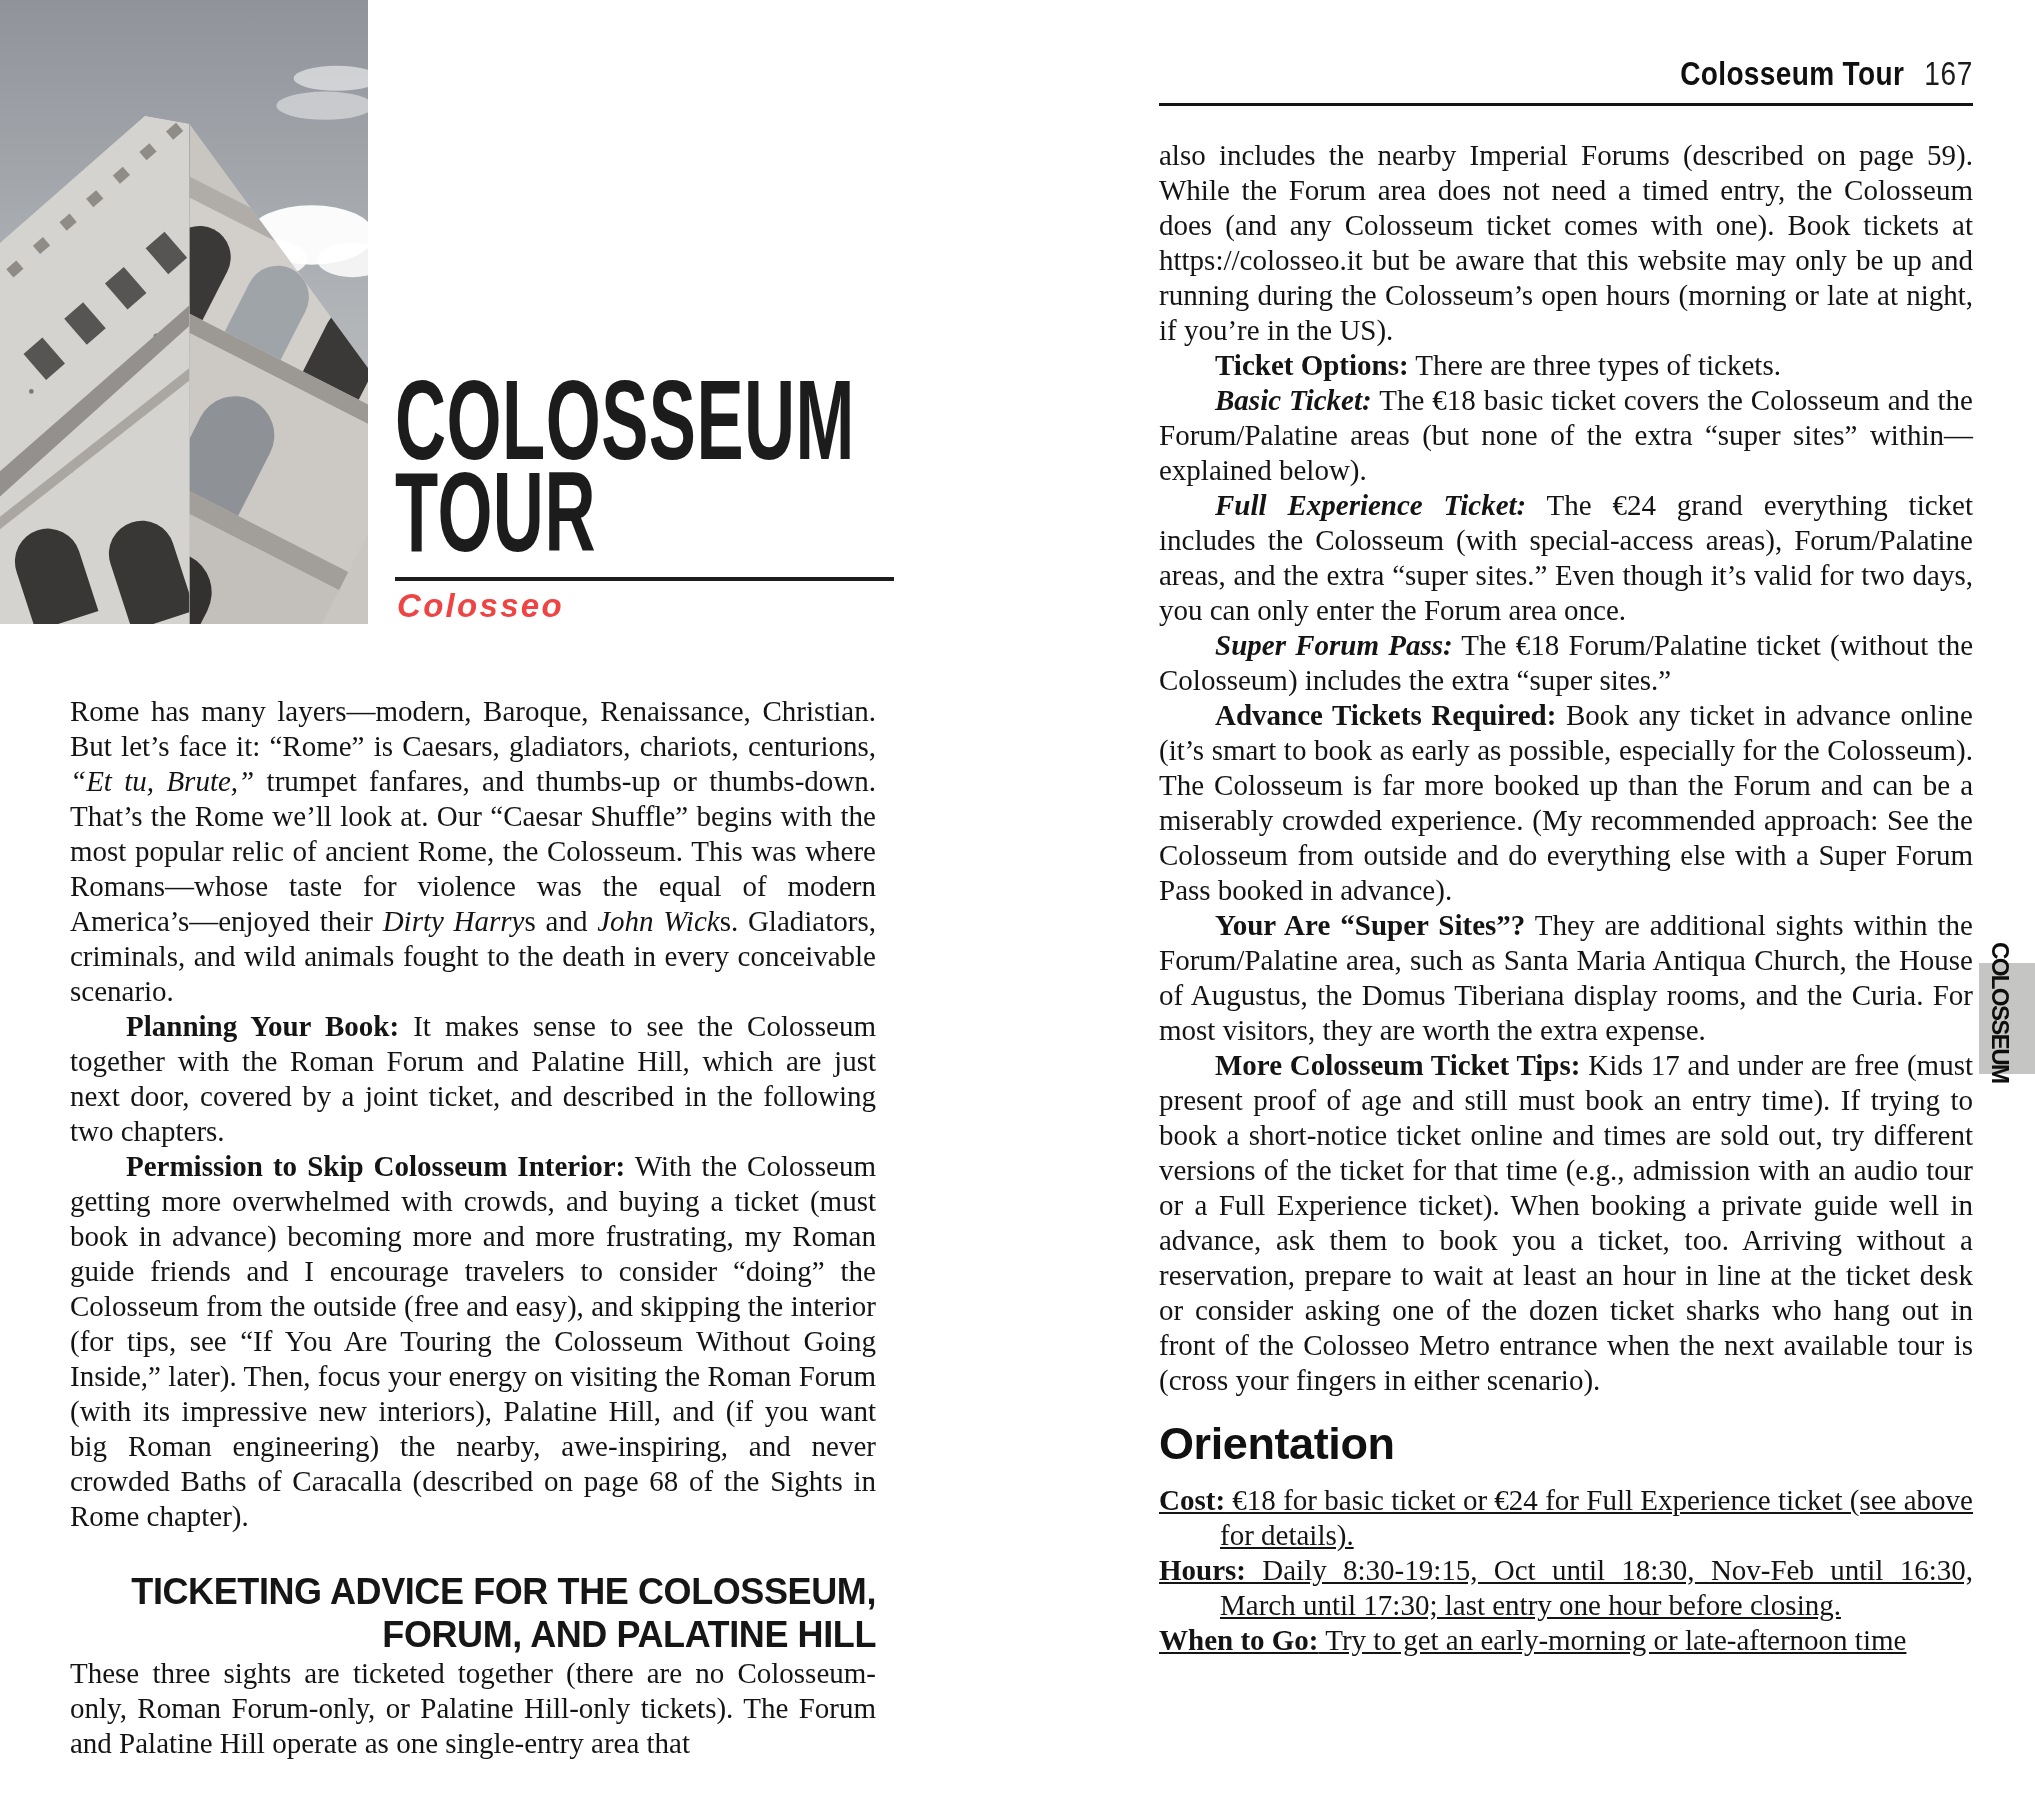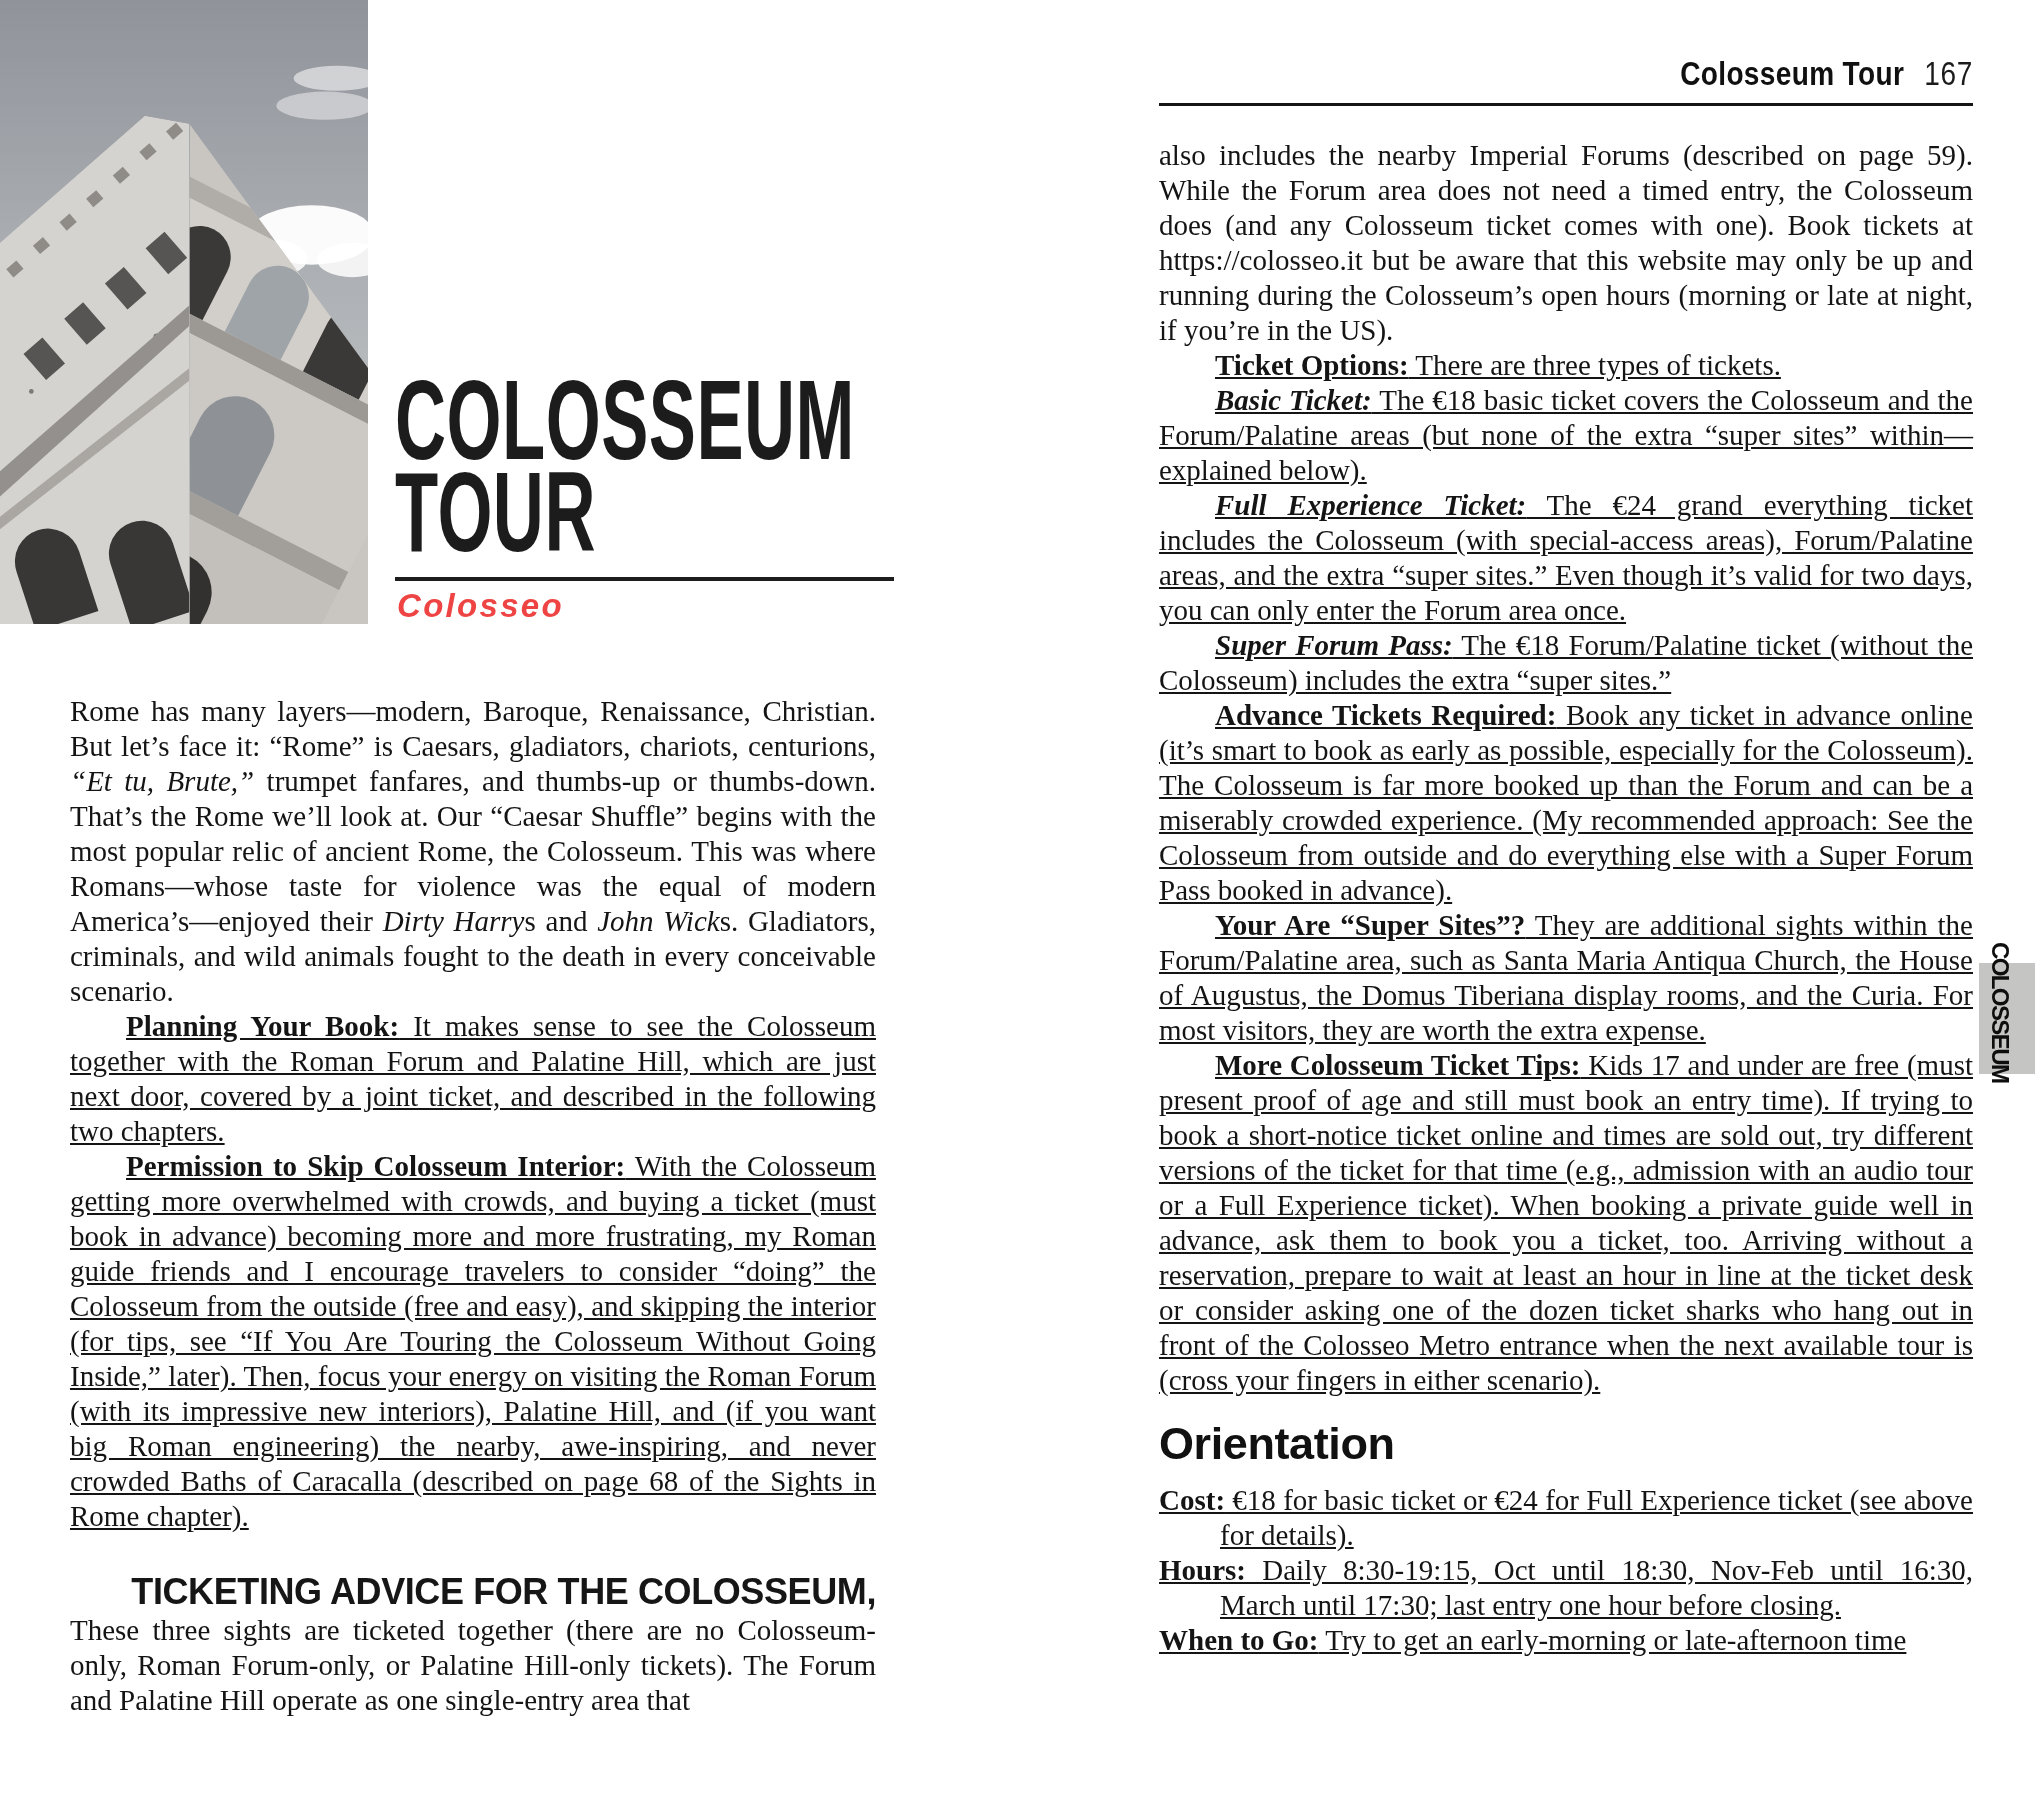--- a/index.html
+++ b/index.html
@@ -22,21 +22,21 @@
   .running-header{position:absolute;left:1159px;top:55px;width:814px;text-align:right;
                   font-family:"Liberation Sans",sans-serif;white-space:nowrap;
                   transform:scaleX(.85);transform-origin:right top;}
   .running-header .rh-title{font-weight:700;font-size:33px;color:#101010;letter-spacing:0.4px;}
   .running-header .rh-page{font-weight:400;font-size:33px;color:#1b1b1b;margin-left:23.5px;letter-spacing:0.8px;}
   .header-rule{position:absolute;left:1159px;top:103px;width:814px;height:3.1px;background:#151515;}
 
   
   .col{position:absolute;text-align:justify;font-size:29px;line-height:35px;}
   .col p{margin:0;}
-  .col p.indent{text-indent:56px;text-decoration:underline;}
+  .col p.indent{text-indent:56px;}
   .left-col{left:70px;top:694px;width:806px;}
   .right-col{left:1159px;top:138px;width:814px;}
 
   .sb{font-weight:700;}
   .si{font-style:italic;}
   .sbi{font-weight:700;font-style:italic;}
 
   
   .section-heading{margin-top:36px;font-family:"Liberation Sans",sans-serif;font-weight:700;
                    font-size:36px;line-height:43px;color:#161616;letter-spacing:-0.4px;text-align:right;}
@@ -158,20 +158,21 @@
     <span class="rh-title">Colosseum Tour</span><span class="rh-page">167</span>
   </div>
   <div class="header-rule"></div>
 
   <div class="col left-col">
     <p><span>Rome has many layers—modern, Baroque, Renaissance, Christian. But let’s face it: “Rome” is Caesars, gladiators, chariots, centurions, </span><span class="si">“Et tu, Brute,”</span><span> trumpet fanfares, and thumbs-up or thumbs-down. That’s the Rome we’ll look at. Our “Caesar Shuffle” begins with the most popular relic of ancient Rome, the Colosseum. This was where Romans—whose taste for violence was the equal of modern America’s—enjoyed their </span><span class="si">Dirty Harry</span><span>s and </span><span class="si">John Wick</span><span>s. Gladiators, criminals, and wild animals fought to the death in every conceivable scenario.</span></p>
     <p class="indent"><span class="sb">Planning Your Book:</span><span> It makes sense to see the Colosseum together with the Roman Forum and Palatine Hill, which are just next door, covered by a joint ticket, and described in the following two chapters.</span></p>
     <p class="indent"><span class="sb">Permission to Skip Colosseum Interior:</span><span> With the Colosseum getting more overwhelmed with crowds, and buying a ticket (must book in advance) becoming more and more frustrating, my Roman guide friends and I encourage travelers to consider “doing” the Colosseum from the outside (free and easy), and skipping the interior (for tips, see “If You Are Touring the Colosseum Without Going Inside,” later). Then, focus your energy on visiting the Roman Forum (with its impressive new interiors), Palatine Hill, and (if you want big Roman engineering) the nearby, awe-inspiring, and never crowded Baths of Caracalla (described on page 68 of the Sights in Rome chapter).</span></p>
     <div class="section-heading">
       <div>TICKETING ADVICE FOR THE COLOSSEUM,</div>
+      <div>FORUM, AND PALATINE HILL</div>
     </div>
     <p class="after-heading"><span>These three sights are ticketed together (there are no Colosseum-only, Roman Forum-only, or Palatine Hill-only tickets). The Forum and Palatine Hill operate as one single-entry area that</span></p>
   </div>
 
   <div class="col right-col">
     <p><span>also includes the nearby Imperial Forums (described on page 59). While the Forum area does not need a timed entry, the Colosseum does (and any Colosseum ticket comes with one). Book tickets at https://colosseo.it but be aware that this website may only be up and running during the Colosseum’s open hours (morning or late at night, if you’re in the US).</span></p>
     <p class="indent"><span class="sb">Ticket Options:</span><span> There are three types of tickets.</span></p>
     <p class="indent"><span class="sbi">Basic Ticket:</span><span> The €18 basic ticket covers the Colosseum and the Forum/Palatine areas (but none of the extra “super sites” within—explained below).</span></p>
     <p class="indent"><span class="sbi">Full Experience Ticket:</span><span> The €24 grand everything ticket includes the Colosseum (with special-access areas), Forum/Palatine areas, and the extra “super sites.” Even though it’s valid for two days, you can only enter the Forum area once.</span></p>
     <p class="indent"><span class="sbi">Super Forum Pass:</span><span> The €18 Forum/Palatine ticket (without the Colosseum) includes the extra “super sites.”</span></p>

